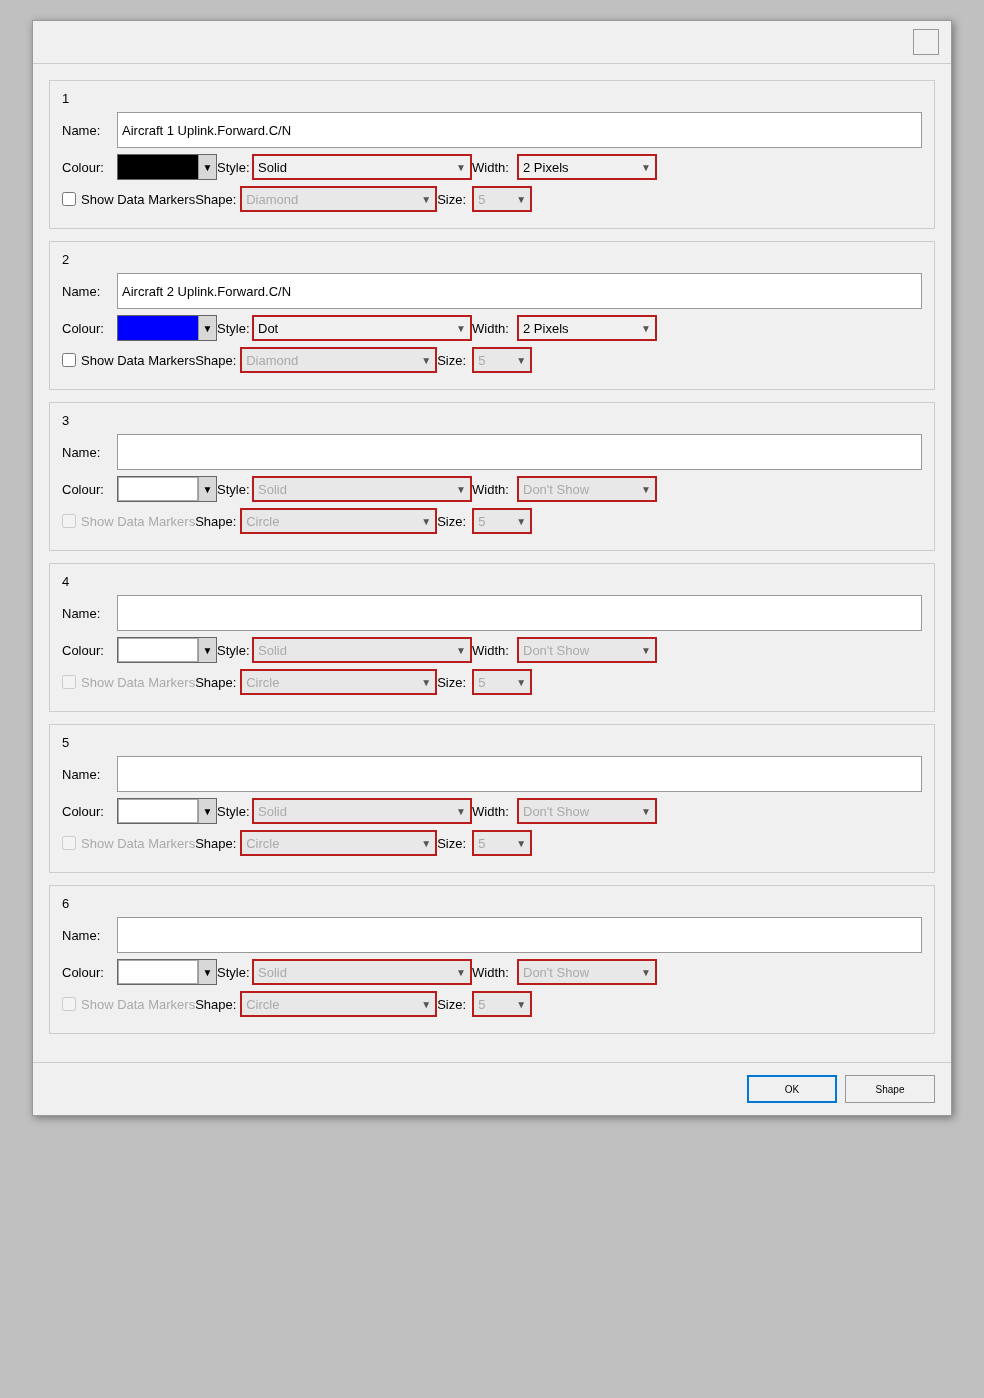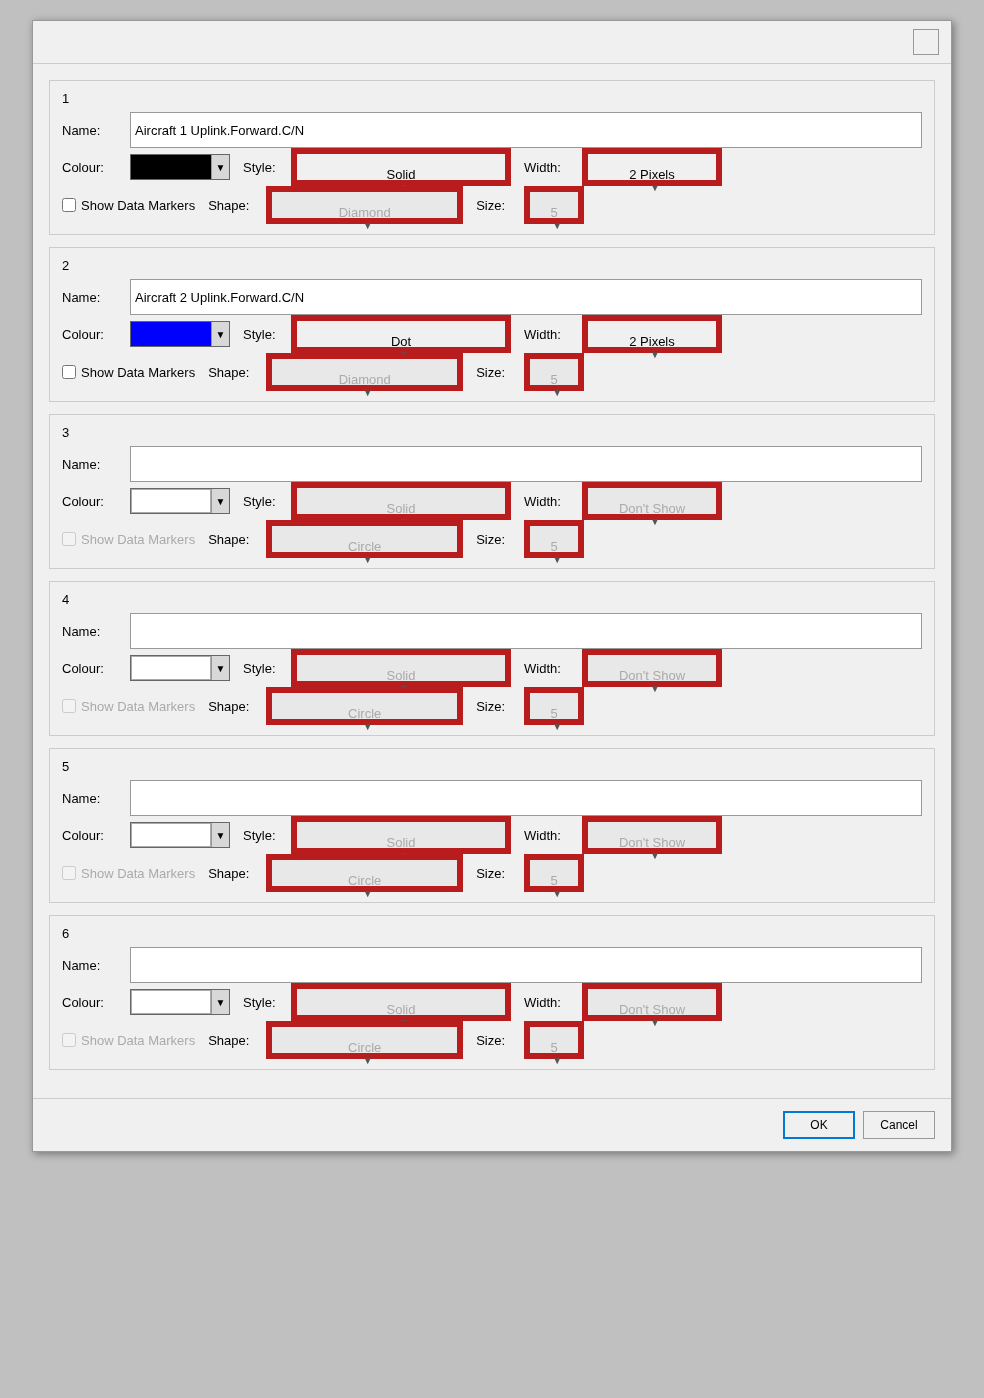--- a/index.html
+++ b/index.html
@@ -77,21 +77,22 @@
       padding: 10px 12px 10px 12px;
     }
     .series-number {
       font-size: 13px;
       font-weight: 400;
       margin-bottom: 6px;
     }
     .row {
       display: flex;
       align-items: center;
-      gap: 13px;
+      margin-bottom: 6px;
+      gap: 0;
     }
     .label {
       min-width: 55px;
       color: #000;
       font-size: 13px;
     }
     .name-input {
       flex: 1;
       height: 36px;
       border: 1px solid #999;
@@ -117,29 +118,28 @@
       width: 18px;
       background: #d8d8d8;
       border-left: 1px solid #999;
       display: flex;
       align-items: center;
       justify-content: center;
       font-size: 10px;
     }
     .select-box {
       height: 26px;
-      border: 6px solid #b91c1c;
-      background: #f0f0f0;
-      padding: 13px 4px;
+      border: 2px solid #b91c1c;
+      background: #f0f0f0;
+      padding: 2px 4px;
       font-size: 13px;
       display: flex;
       align-items: center;
       justify-content: space-between;
       cursor: pointer;
-      flex-direction: column;
     }
     .select-box.disabled {
       color: #aaa;
       background: #e8e8e8;
     }
     .select-box .arrow {
       font-size: 10px;
       color: #555;
       margin-left: 6px;
     }
@@ -165,25 +165,25 @@
     }
     .footer {
       display: flex;
       justify-content: flex-end;
       padding: 12px 16px;
       gap: 8px;
       background: #f0f0f0;
       border-top: 1px solid #ccc;
     }
     .footer-btn {
-      width: 72px;
+      width: 90px;
       height: 28px;
       border: 1px solid #999;
       background: #f0f0f0;
-      font-size: 12px;
+      font-size: 10px;
       cursor: pointer;
       display: flex;
       align-items: center;
       justify-content: center;
     }
     .footer-btn.ok {
       border: 2px solid #0078d4;
     }
   </style>
 </head>
@@ -435,15 +435,15 @@
           <div class="select-box size-select disabled">
             <span>5</span>
             <span class="arrow">▼</span>
           </div>
         </div>
       </div>
     </div>
 
   <div class="footer">
     <button class="footer-btn ok">OK</button>
-    <button class="footer-btn">Cancel</button>
+    <button class="footer-btn">Shape</button>
   </div>
 </div>
 
 </body></html>

